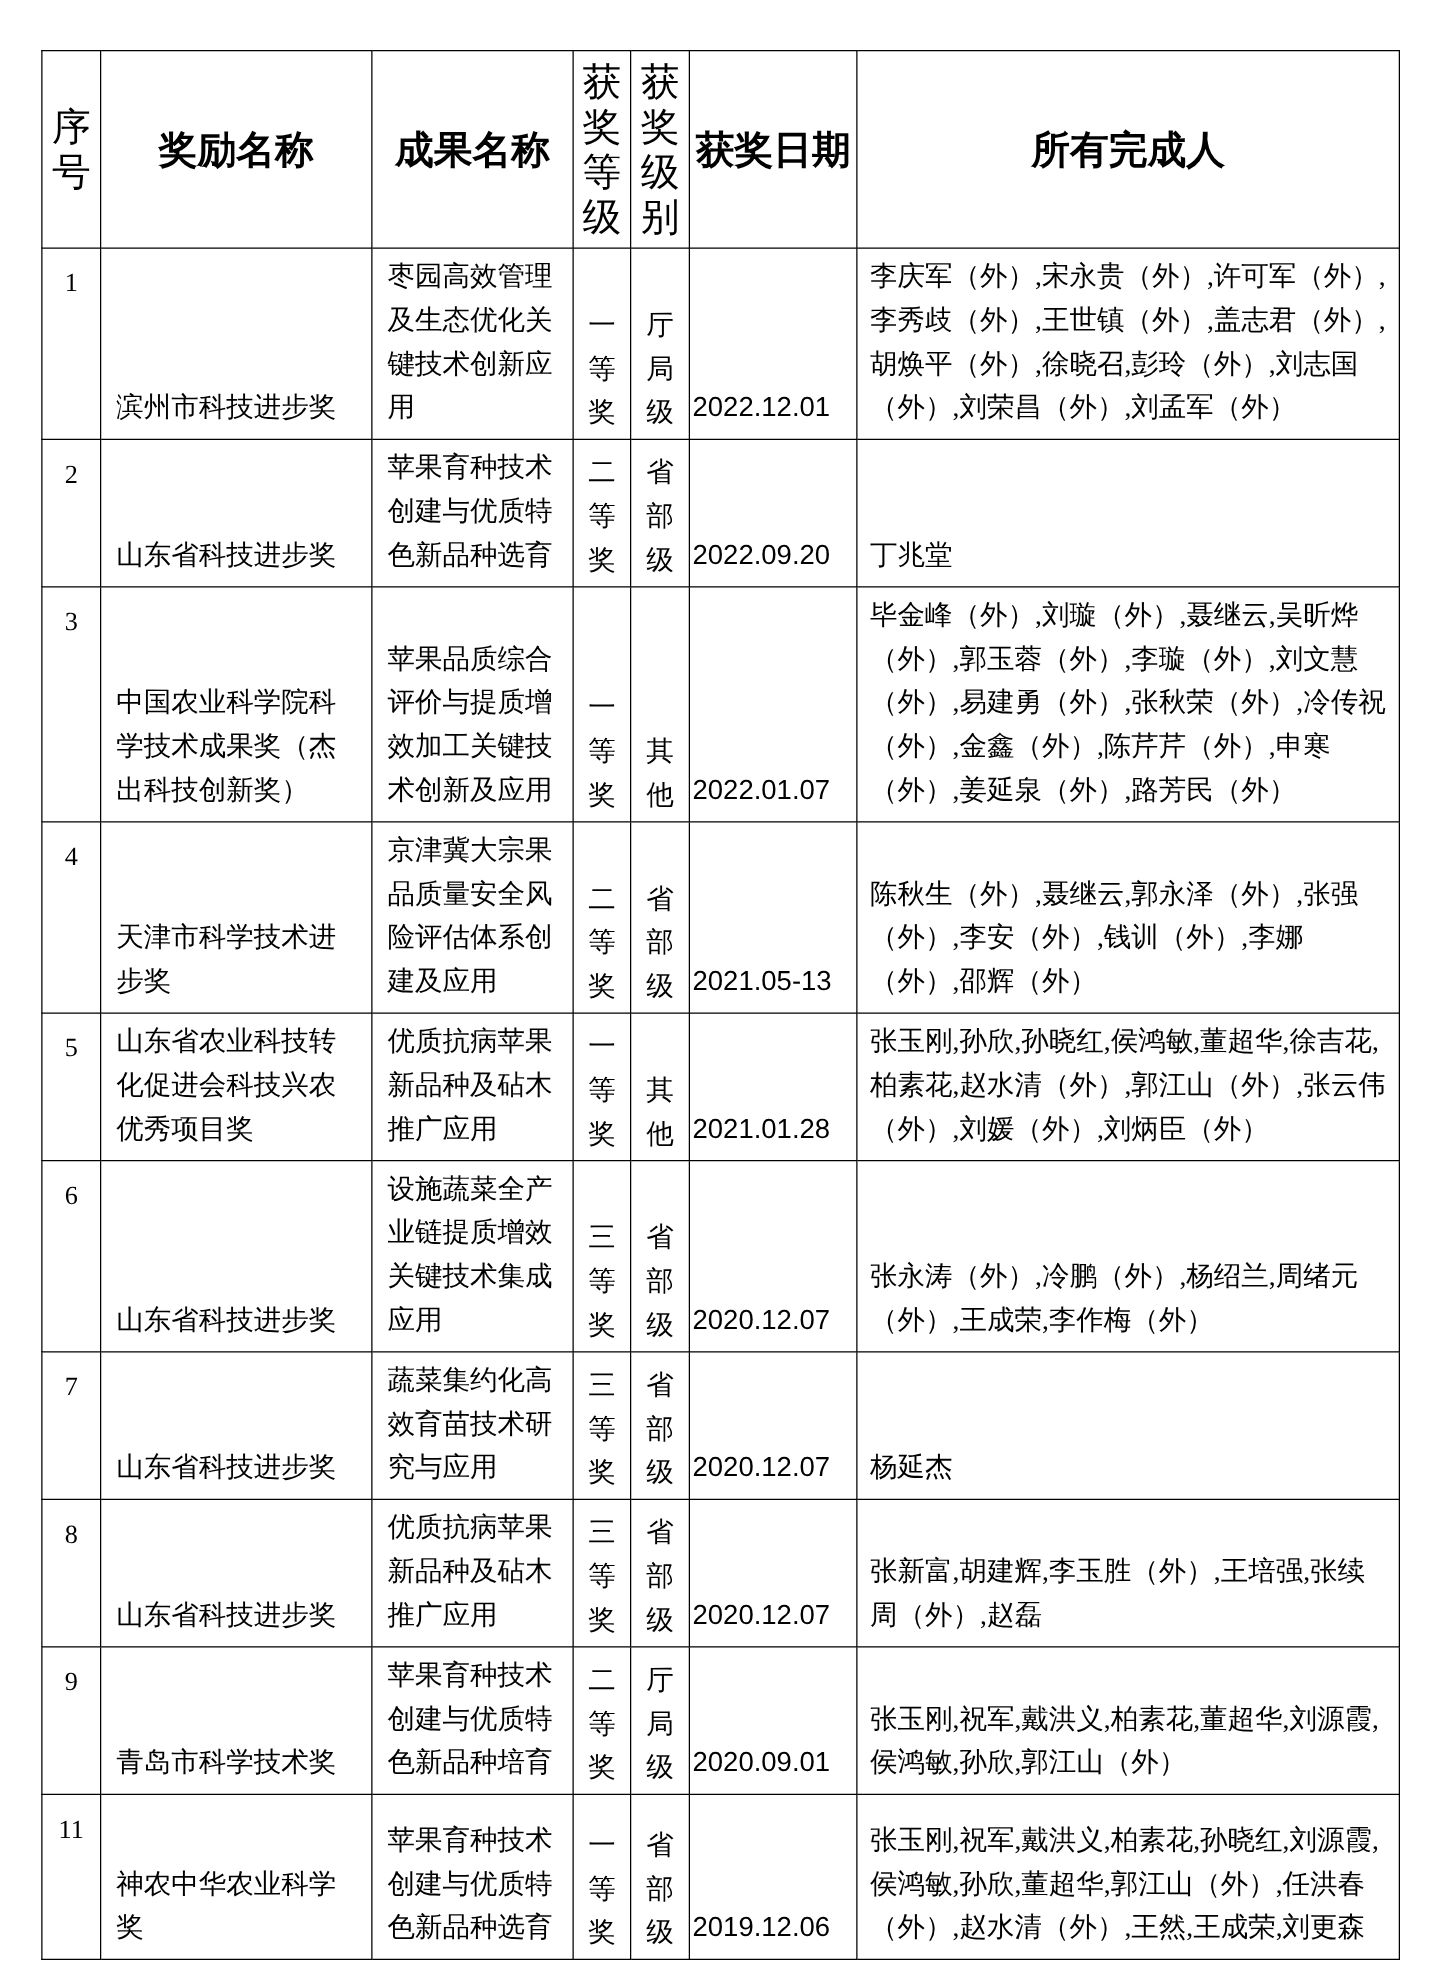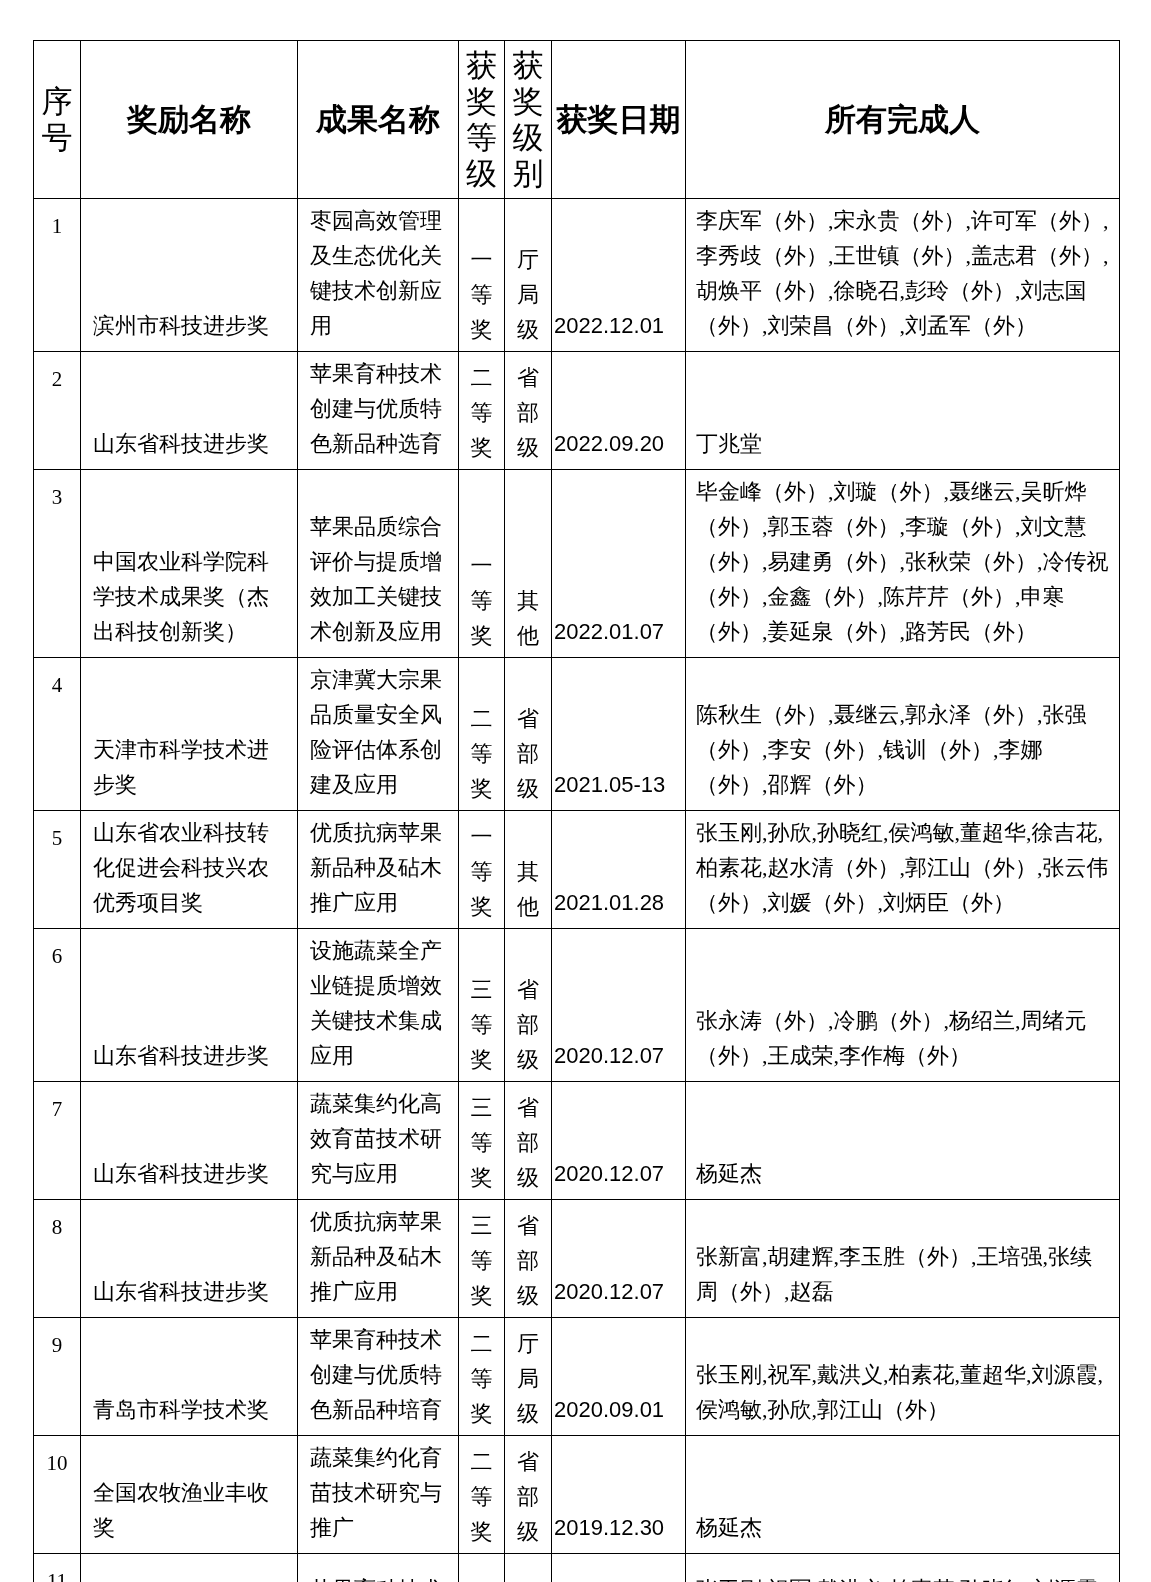--- a/index.html
+++ b/index.html
@@ -168,29 +168,20 @@
       </tr>
       <tr style="height: 100px;">
         <td class="col-0">9</td>
         <td class="col-1">青岛市科学技术奖</td>
         <td class="col-2">苹果育种技术创建与优质特色新品种培育</td>
         <td class="col-3">二等奖</td>
         <td class="col-4">厅局级</td>
         <td class="col-5">2020.09.01</td>
         <td class="col-6">张玉刚,祝军,戴洪义,柏素花,董超华,刘源霞,侯鸿敏,孙欣,郭江山（外）</td>
       </tr>
-      <tr style="height: 102px;">
-        <td class="col-0">10</td>
-        <td class="col-1">全国农牧渔业丰收奖</td>
-        <td class="col-2">蔬菜集约化育苗技术研究与推广</td>
-        <td class="col-3">二等奖</td>
-        <td class="col-4">省部级</td>
-        <td class="col-5">2019.12.30</td>
-        <td class="col-6">杨延杰</td>
-      </tr>
       <tr style="height: 132px;">
         <td class="col-0">11</td>
         <td class="col-1">神农中华农业科学奖</td>
         <td class="col-2">苹果育种技术创建与优质特色新品种选育</td>
         <td class="col-3">一等奖</td>
         <td class="col-4">省部级</td>
         <td class="col-5">2019.12.06</td>
         <td class="col-6">张玉刚,祝军,戴洪义,柏素花,孙晓红,刘源霞,侯鸿敏,孙欣,董超华,郭江山（外）,任洪春（外）,赵水清（外）,王然,王成荣,刘更森</td>
       </tr>
     </tbody>

